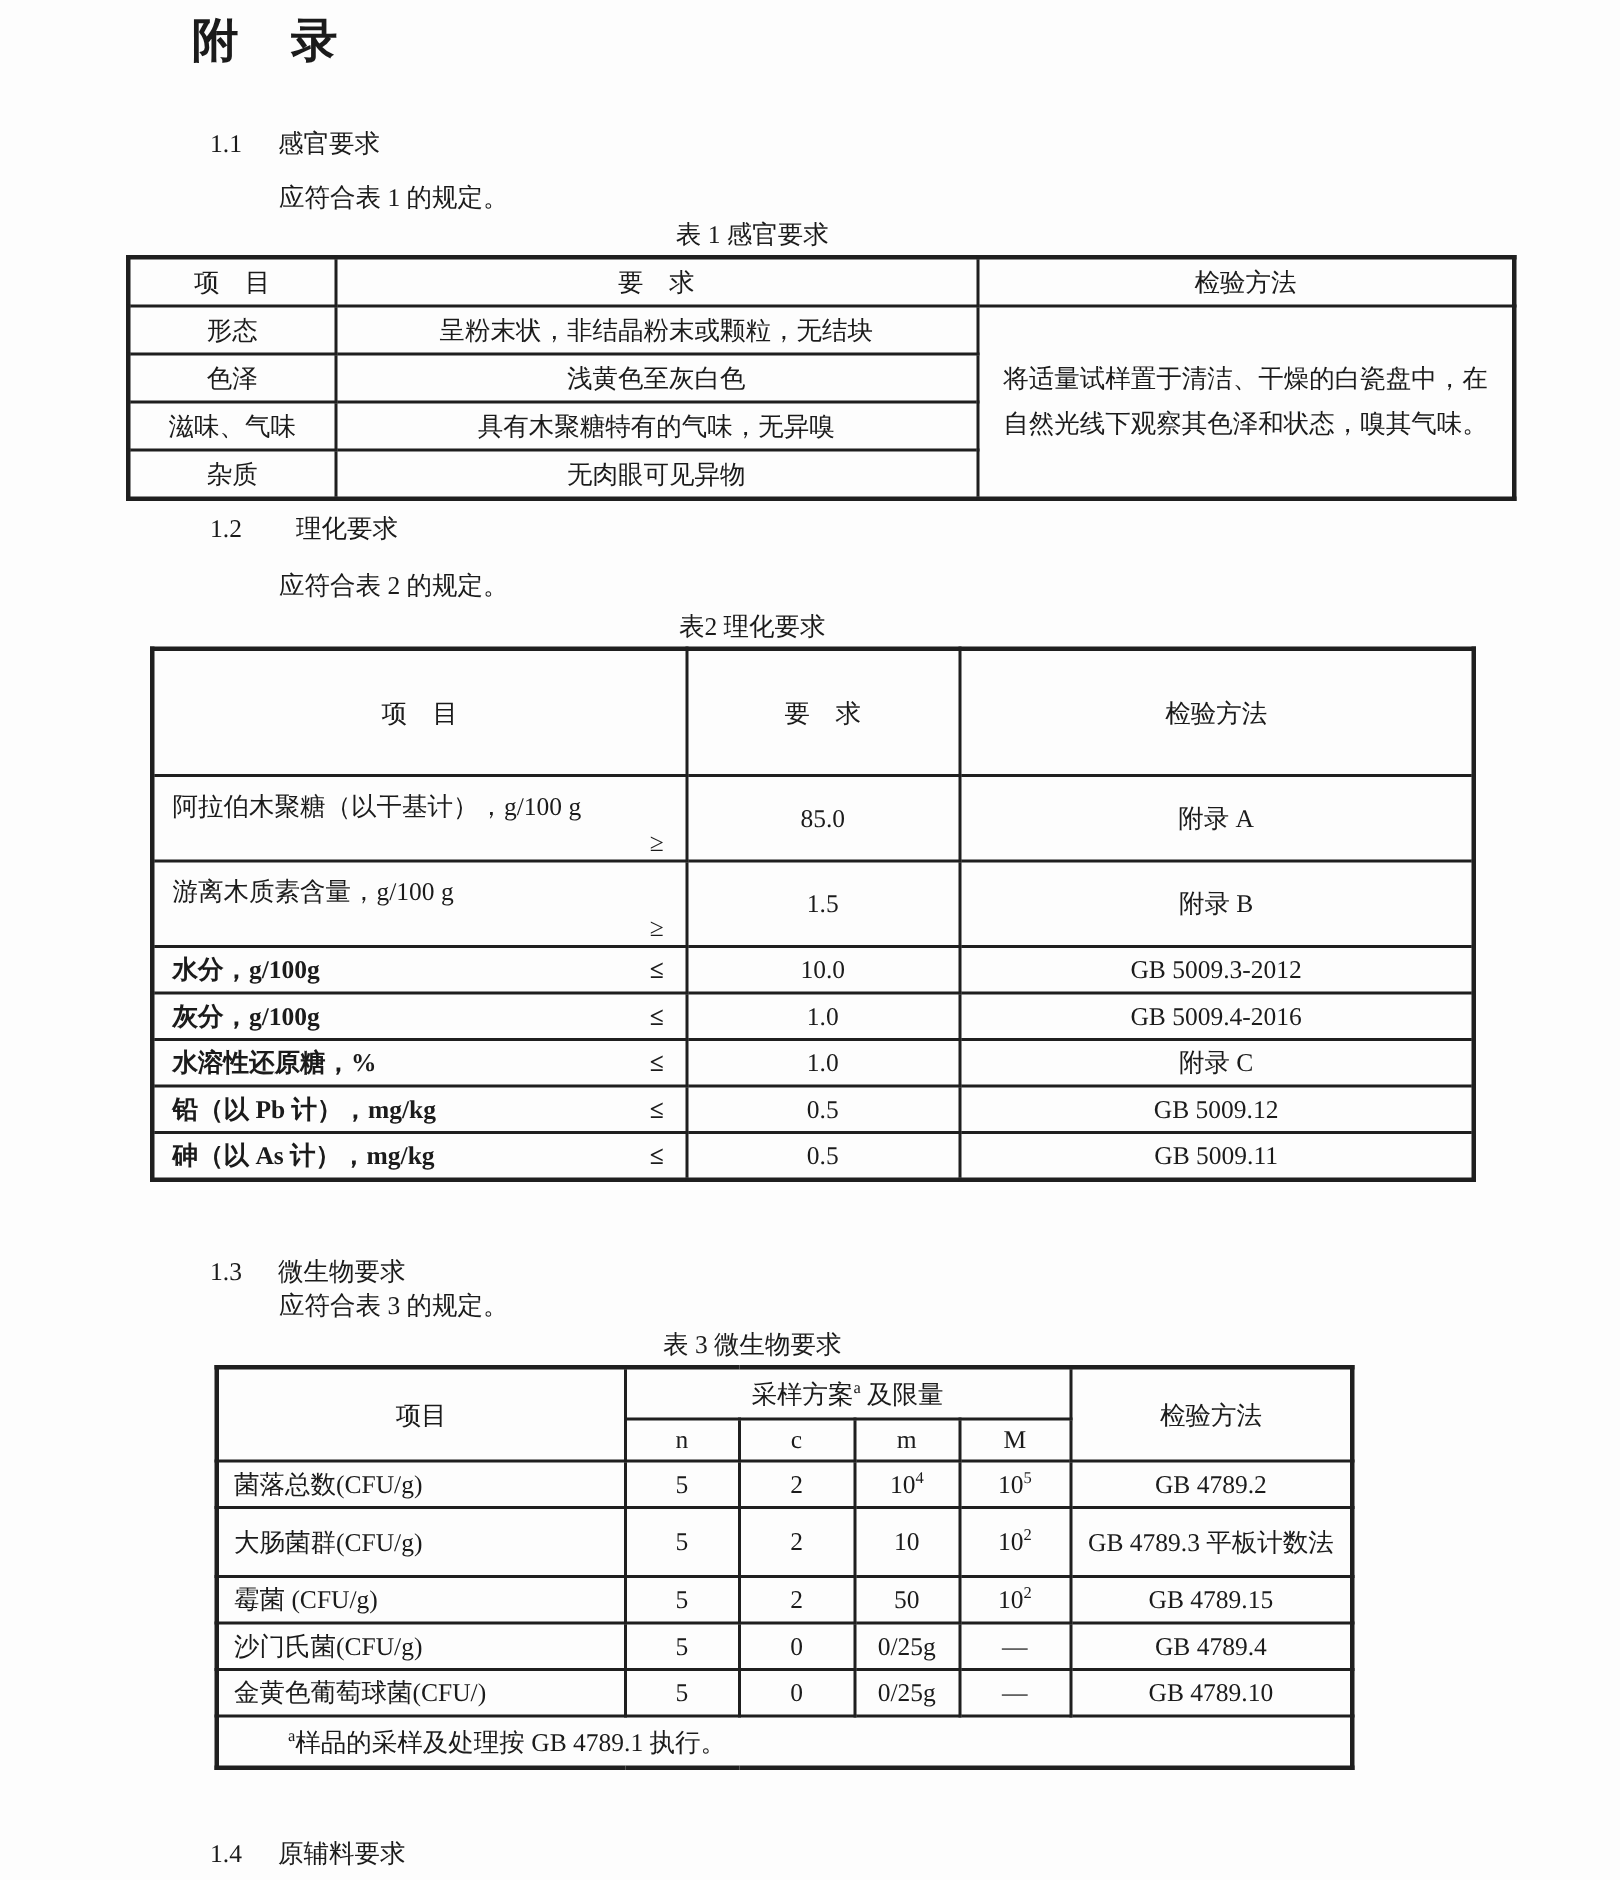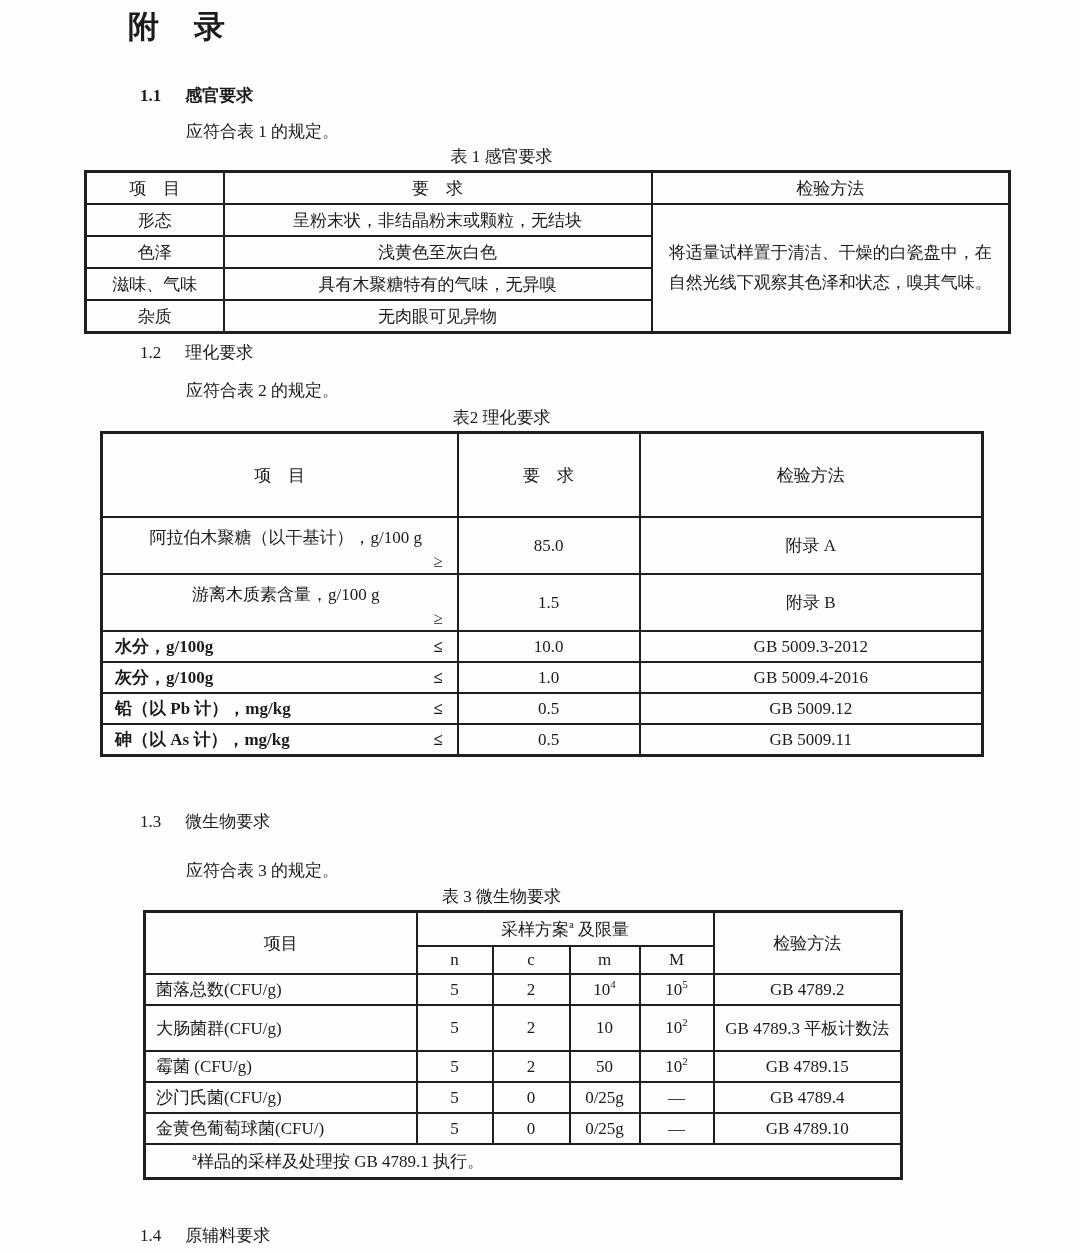--- a/index.html
+++ b/index.html
@@ -23,42 +23,42 @@
   sup{font-size:11px;line-height:0;}
   
   #table1{left:84px;top:170px;}
   #table1 td,#table1 th{height:30px;}
   #table1 .method-cell{padding:8px 14px;line-height:30px;}
   
   #table2{left:100px;top:431px;}
   #table2 .hdr td{height:82px;}
   #table2 .tallrow td{height:55px;}
   #table2 .row td{height:29px;}
-  #table2 .item-tall{position:relative;text-align:center;vertical-align:top;}
+  #table2 .item-tall{position:relative;text-align:left;vertical-align:top;}
   #table2 .item-tall .nm{display:block;padding:8px 0 0 12px;}
   #table2 .item-tall .sym{position:absolute;right:14px;bottom:1px;}
   #table2 .item-line{text-align:left;}
   #table2 .item-line .wrap{display:flex;justify-content:space-between;align-items:center;padding:0 14px 0 12px;font-weight:bold;}
   
   #table3{left:143px;top:910px;}
   #table3 .r-top th{height:32px;}
   #table3 .r-sub td{height:26px;}
   #table3 .r1 td{height:29px;}
   #table3 .r2 td{height:44px;}
   #table3 .r3 td,#table3 .r4 td,#table3 .r5 td{height:29px;}
   #table3 .item{text-align:left;padding-left:10px;}
   #table3 .mcell{padding:0 4px;line-height:21px;}
   #table3 .foot td{height:32px;text-align:left;padding-left:46px;}
 </style>
 </head>
 <body>
 
 <div class="abs page-title">附　录</div>
 
-<div class="abs sec" style="top:84px;font-weight:bold;">
+<div class="abs sec" style="top:84px;">
   <span class="num">1.1</span>
   <span>感官要求</span>
 </div>
 <div class="abs para" style="top:120px;">应符合表 1 的规定。</div>
 <div class="abs caption" style="top:145px;">表 1 感官要求</div>
 
 <table id="table1" class="abs">
   <colgroup>
       <col style="width:138px">
       <col style="width:428px">
@@ -83,21 +83,21 @@
     <td>滋味、气味</td>
     <td>具有木聚糖特有的气味，无异嗅</td>
   </tr>
   <tr>
     <td>杂质</td>
     <td>无肉眼可见异物</td>
   </tr>
 </tbody>
   </table>
 
-<div class="abs sec" style="top:341px;">
+<div class="abs sec" style="top:341px;gap:12px;">
   <span class="num">1.2</span>
   <span>理化要求</span>
 </div>
 <div class="abs para" style="top:379px;">应符合表 2 的规定。</div>
 <div class="abs caption" style="top:406px;">表2 理化要求</div>
 
 <table id="table2" class="abs">
   <colgroup>
       <col style="width:356px">
       <col style="width:182px">
@@ -141,41 +141,51 @@
             <span>灰分，g/100g</span>
             <span>≤</span>
           </span>
     </td>
     <td>1.0</td>
     <td>GB 5009.4-2016</td>
   </tr>
   <tr class="row">
     <td class="item-line">
       <span class="wrap">
+            <span>水溶性还原糖，%</span>
+            <span>≤</span>
+          </span>
+    </td>
+    <td>1.0</td>
+    <td>附录 C</td>
+  </tr>
+  <tr class="row">
+    <td class="item-line">
+      <span class="wrap">
             <span>铅（以 Pb 计），mg/kg</span>
             <span>≤</span>
           </span>
     </td>
     <td>0.5</td>
     <td>GB 5009.12</td>
   </tr>
   <tr class="row">
     <td class="item-line">
       <span class="wrap">
             <span>砷（以 As 计），mg/kg</span>
             <span>≤</span>
           </span>
     </td>
     <td>0.5</td>
     <td>GB 5009.11</td>
   </tr>
 </tbody>
   </table>
 
-<div class="abs sec" style="top:810px;">
+<div class="abs sec" style="top:836px;">
   <span class="num">1.3</span>
   <span>微生物要求</span>
 </div>
 <div class="abs para" style="top:859px;">应符合表 3 的规定。</div>
 <div class="abs caption" style="top:885px;">表 3 微生物要求</div>
 
 <table id="table3" class="abs">
   <colgroup>
       <col style="width:272px">
       <col style="width:76px">

